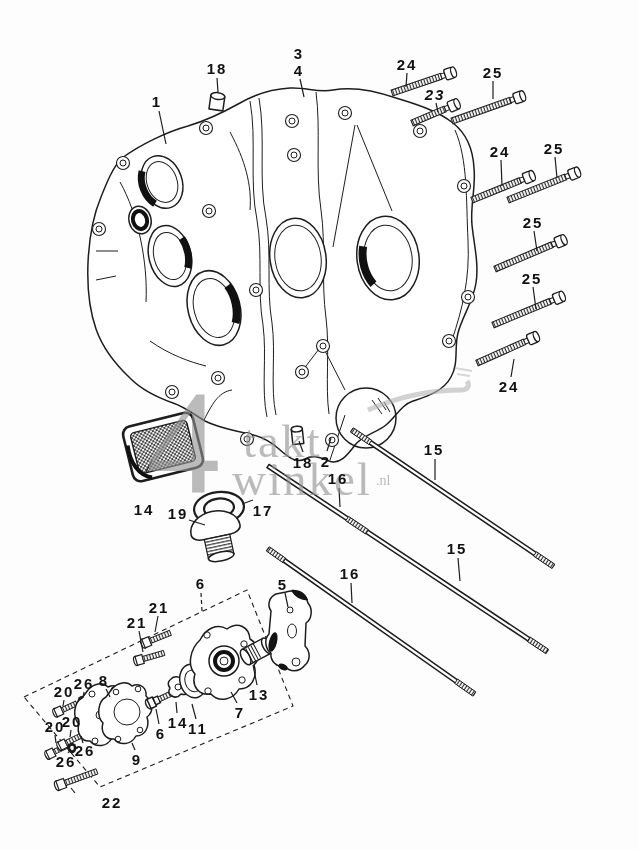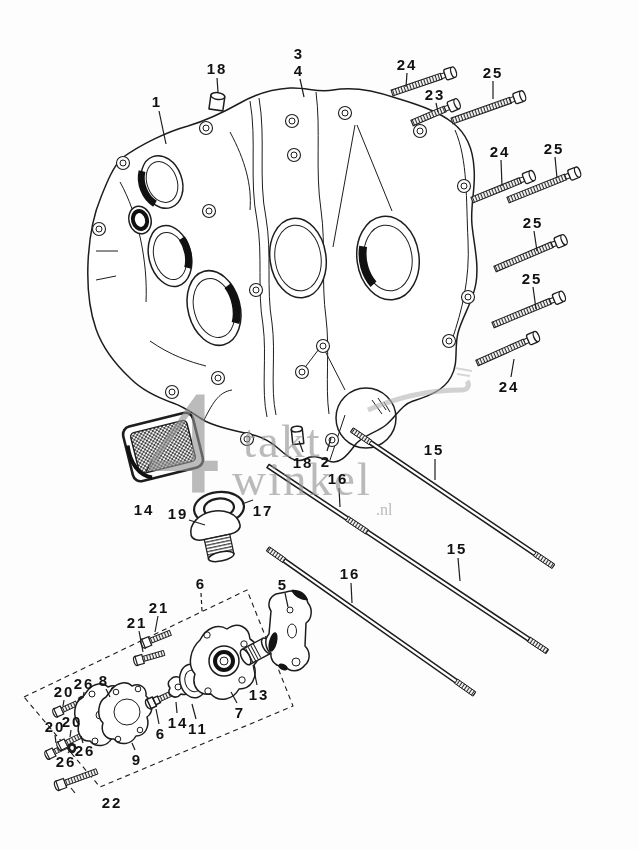--- a/index.html
+++ b/index.html
@@ -15,21 +15,21 @@
   .dark{fill:#141414;stroke:none;}
   .callout-layer{position:absolute;left:0;top:0;width:100%;height:100%;pointer-events:none;}
   .callout{
     position:absolute;transform:translate(-50%,-50%);
     font-size:15px;font-weight:700;letter-spacing:2px;color:#111;
     white-space:nowrap;
   }
   .wm{position:absolute;color:rgba(145,145,145,.62);font-family:"Liberation Serif",serif;line-height:1;}
   .wm-big{font-size:148px;font-weight:400;}
   .wm-word{font-size:47px;letter-spacing:2px;}
-  .wm-suffix{font-size:16px;margin-top:28px;}
+  .wm-suffix{font-size:14px;}
 </style>
 </head>
 <body>
 
 <div class="stage">
 
 <svg id="art" width="638" height="850" viewBox="0 0 638 850">
   <defs>
     <pattern id="mesh" width="4" height="4" patternUnits="userSpaceOnUse">
       <rect width="4" height="4" fill="#f2f2f2"></rect>
@@ -383,21 +383,21 @@
 <div class="wm wm-word" style="left:232px;top:456px;">winkel</div>
 <div class="wm wm-word" style="left:243px;top:418px;">takt</div>
 <div class="wm wm-suffix" style="left:376px;top:474px;">.nl</div>
 
 <div id="callouts" class="callout-layer">
       <div class="callout" style="left: 157px; top: 101px;">1</div>
       <div class="callout" style="left: 217px; top: 68px;">18</div>
       <div class="callout" style="left: 299px; top: 53px;">3</div>
       <div class="callout" style="left: 299px; top: 70px;">4</div>
       <div class="callout" style="left: 407px; top: 64px;">24</div>
-      <div class="callout" style="left: 435px; top: 94px;">23</div>
+      <div class="callout" style="left: 435px; top: 94px; font-style: italic;">23</div>
       <div class="callout" style="left: 493px; top: 72px;">25</div>
       <div class="callout" style="left: 500px; top: 151px;">24</div>
       <div class="callout" style="left: 554px; top: 148px;">25</div>
       <div class="callout" style="left: 533px; top: 222px;">25</div>
       <div class="callout" style="left: 532px; top: 278px;">25</div>
       <div class="callout" style="left: 509px; top: 386px;">24</div>
       <div class="callout" style="left: 144px; top: 509px;">14</div>
       <div class="callout" style="left: 263px; top: 498px; margin-top: 12px;">17</div>
       <div class="callout" style="left: 178px; top: 513px;">19</div>
       <div class="callout" style="left: 303px; top: 462px;">18</div>

